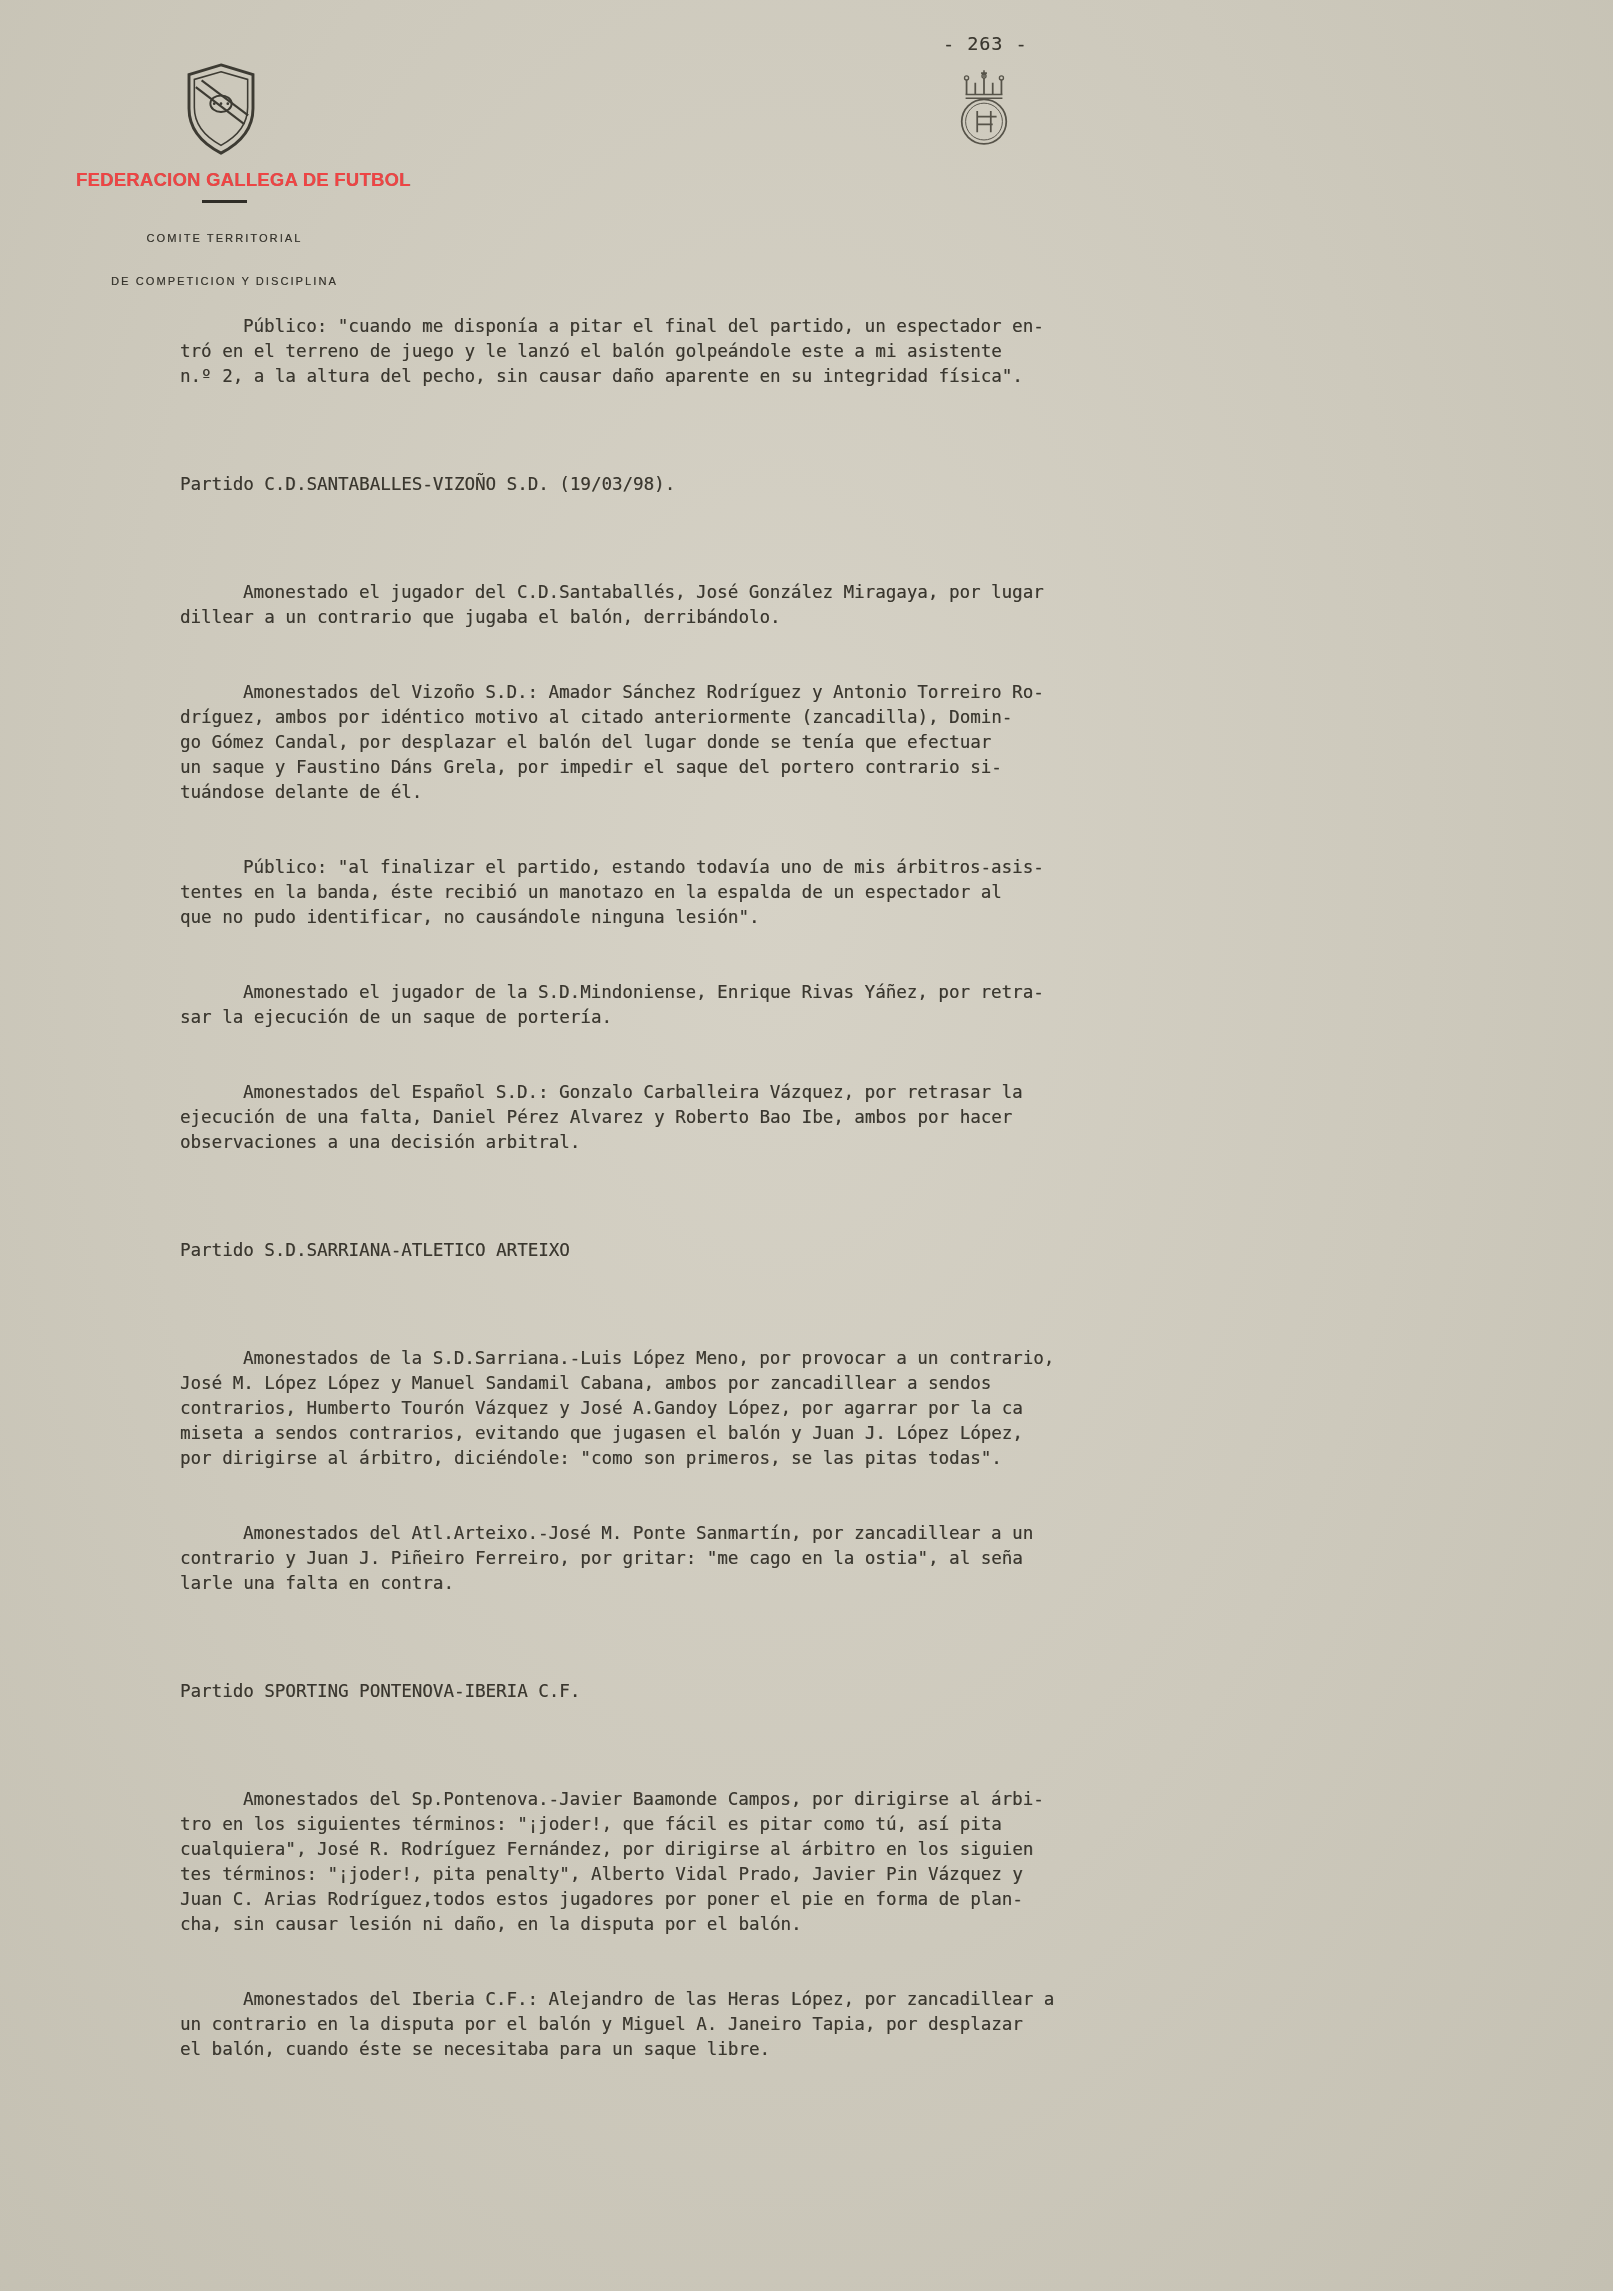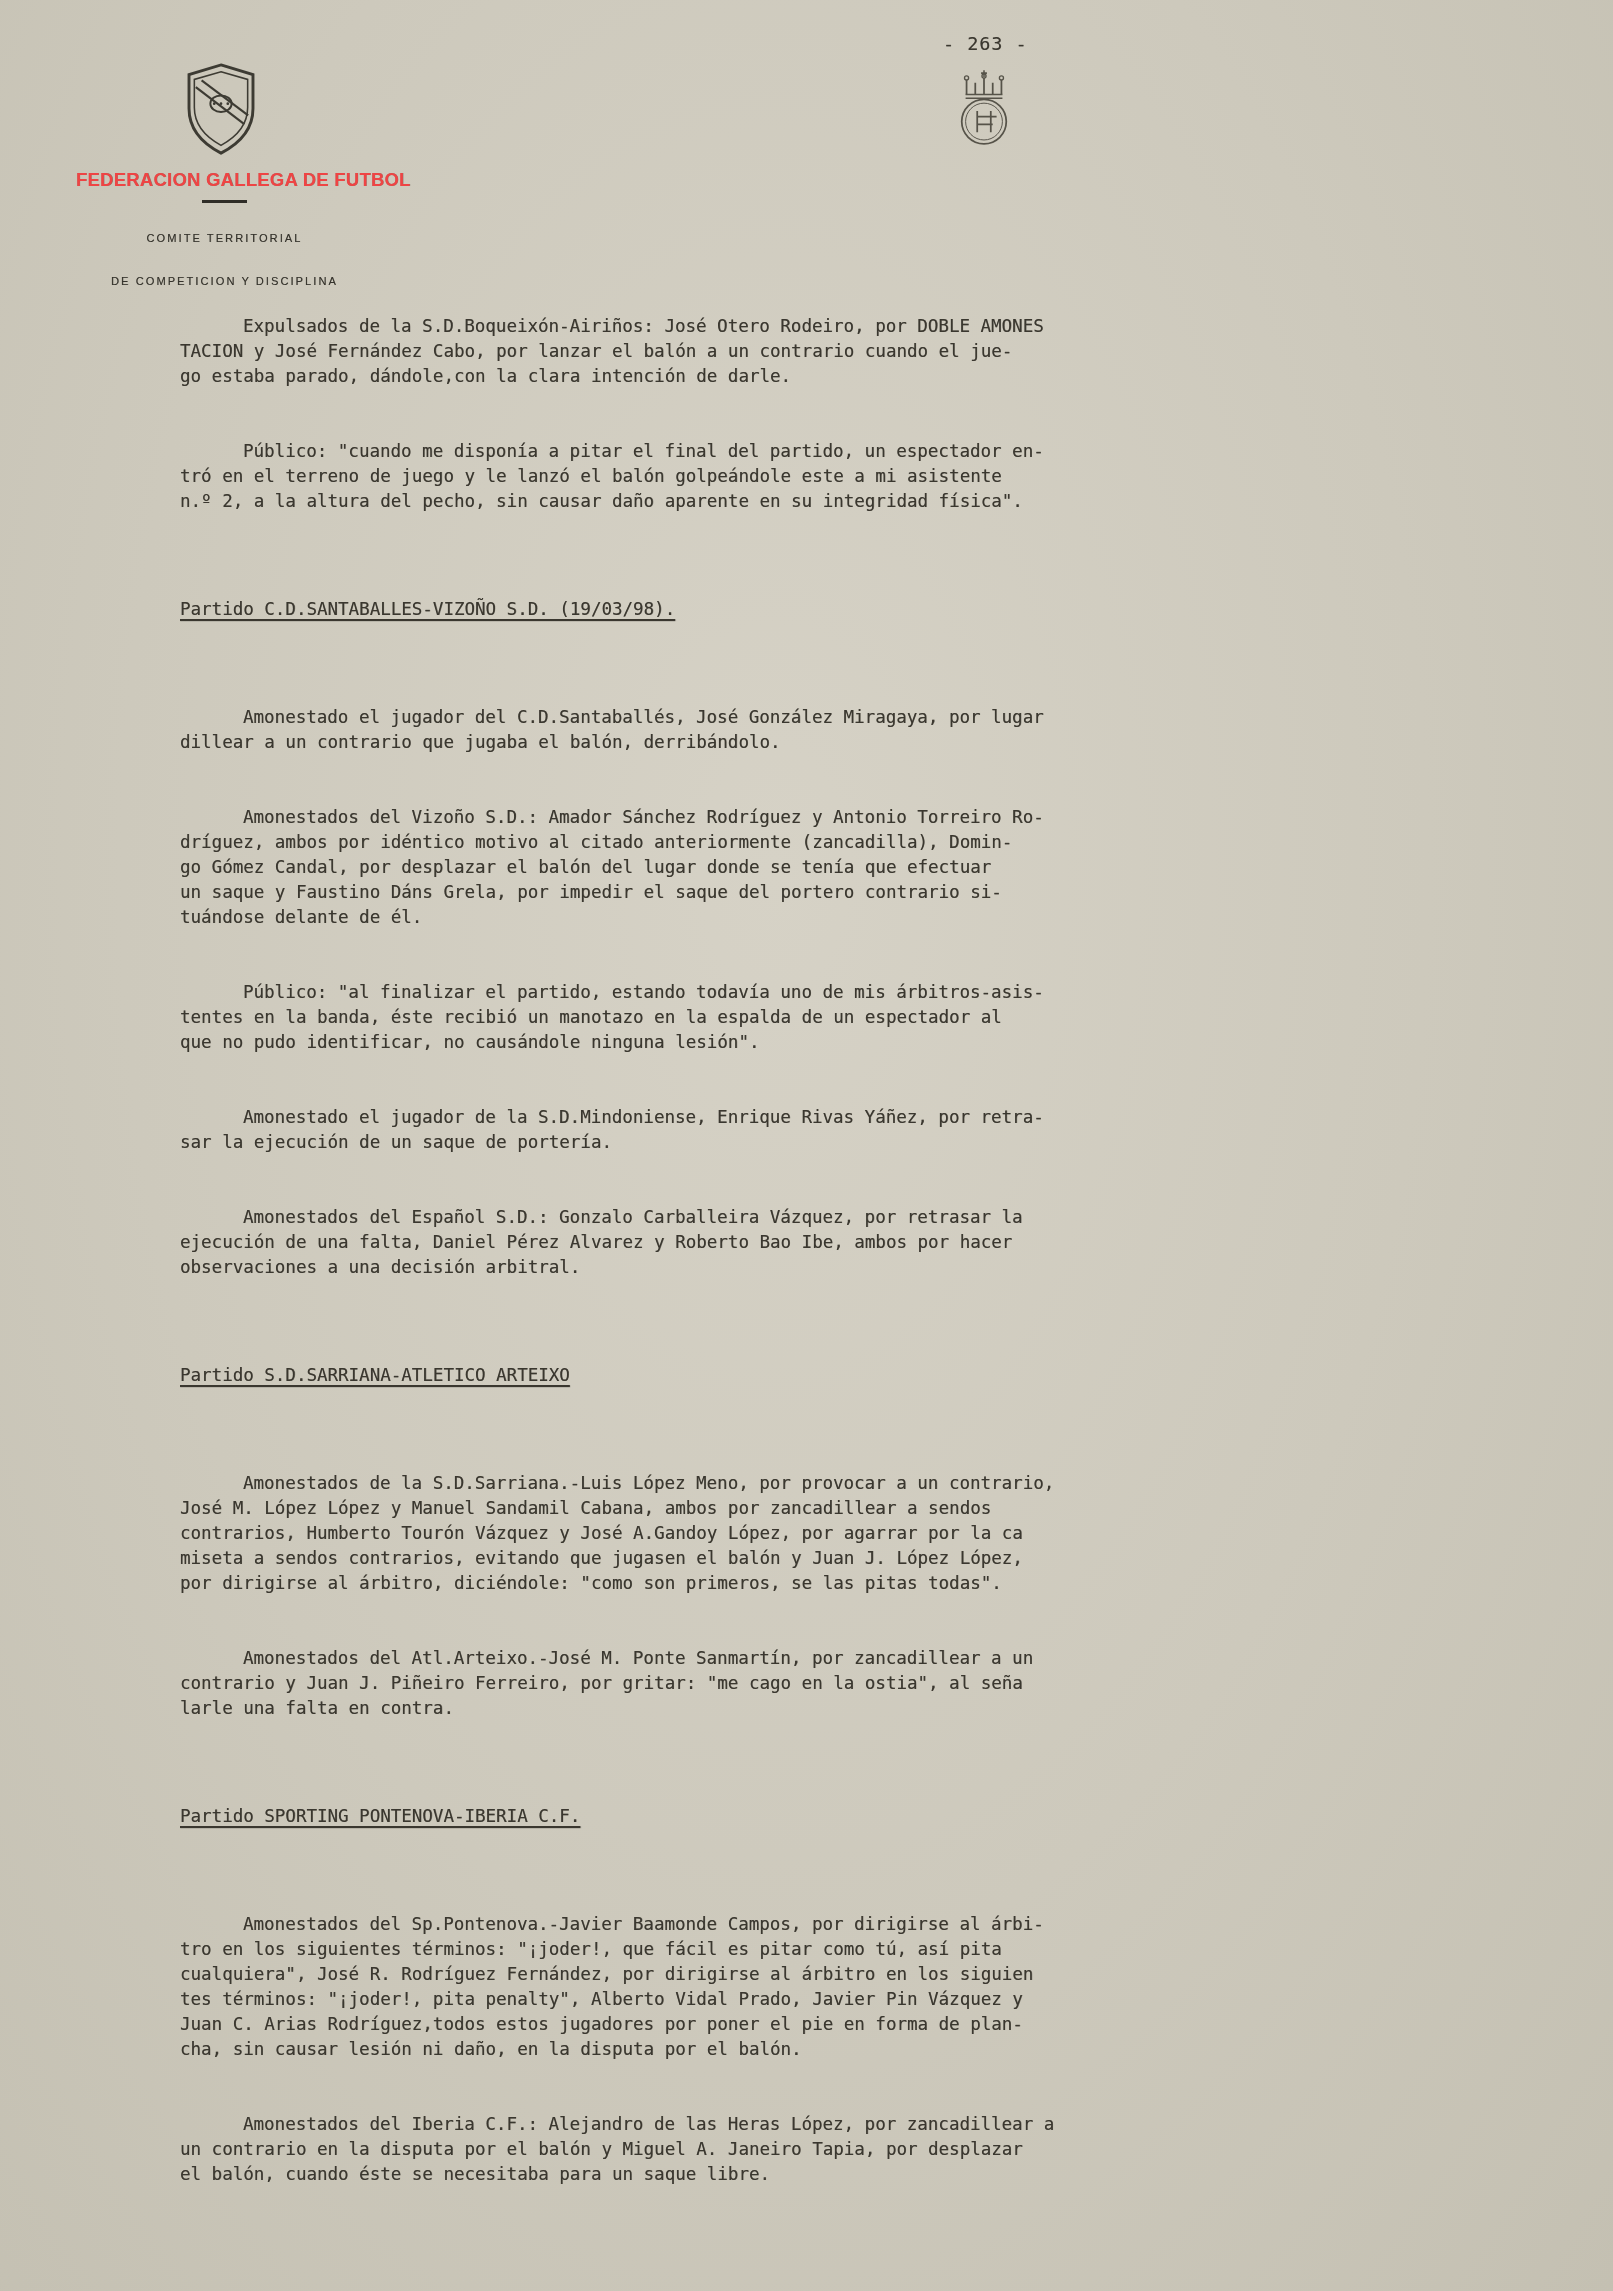--- a/index.html
+++ b/index.html
@@ -38,21 +38,20 @@
   .doc-body{
     position:absolute; left:180px; top:264px; width:889px;
     font-size:17.5px; line-height:25px;
     white-space:pre-wrap;
   }
   .para{
     margin:0; text-indent:63px;
   }
   .section-heading{
     margin:33px 0 33px 0; text-indent:0;
-    text-decoration:underline;
     text-decoration-thickness:1.5px;
     text-underline-offset:3.9px;
   }
   svg{ display:block; }
 </style>
 </head>
 <body>
 
 <div class="page-number ink">- 263 -</div>
 
@@ -84,23 +83,20 @@
 </div>
 
 <div class="org-header">
   <div class="org-title ink">FEDERACION GALLEGA DE FUTBOL</div>
   <div class="org-rule"></div>
   <div class="org-sub ink">COMITE TERRITORIAL</div>
   <div class="org-sub ink">DE COMPETICION Y DISCIPLINA</div>
 </div>
 
 <div class="doc-body ink">
-  <p class="para">Expulsados de la S.D.Boqueixón-Airiños: José Otero Rodeiro, por DOBLE AMONES
-TACION y José Fernández Cabo, por lanzar el balón a un contrario cuando el jue-
-go estaba parado, dándole,con la clara intención de darle.</p>
   <p class="para">Público: "cuando me disponía a pitar el final del partido, un espectador en-
 tró en el terreno de juego y le lanzó el balón golpeándole este a mi asistente
 n.º 2, a la altura del pecho, sin causar daño aparente en su integridad física".</p>
   <p class="section-heading">Partido C.D.SANTABALLES-VIZOÑO S.D. (19/03/98).</p>
   <p class="para">Amonestado el jugador del C.D.Santaballés, José González Miragaya, por lugar
 dillear a un contrario que jugaba el balón, derribándolo.</p>
   <p class="para">Amonestados del Vizoño S.D.: Amador Sánchez Rodríguez y Antonio Torreiro Ro-
 dríguez, ambos por idéntico motivo al citado anteriormente (zancadilla), Domin-
 go Gómez Candal, por desplazar el balón del lugar donde se tenía que efectuar
 un saque y Faustino Dáns Grela, por impedir el saque del portero contrario si-

